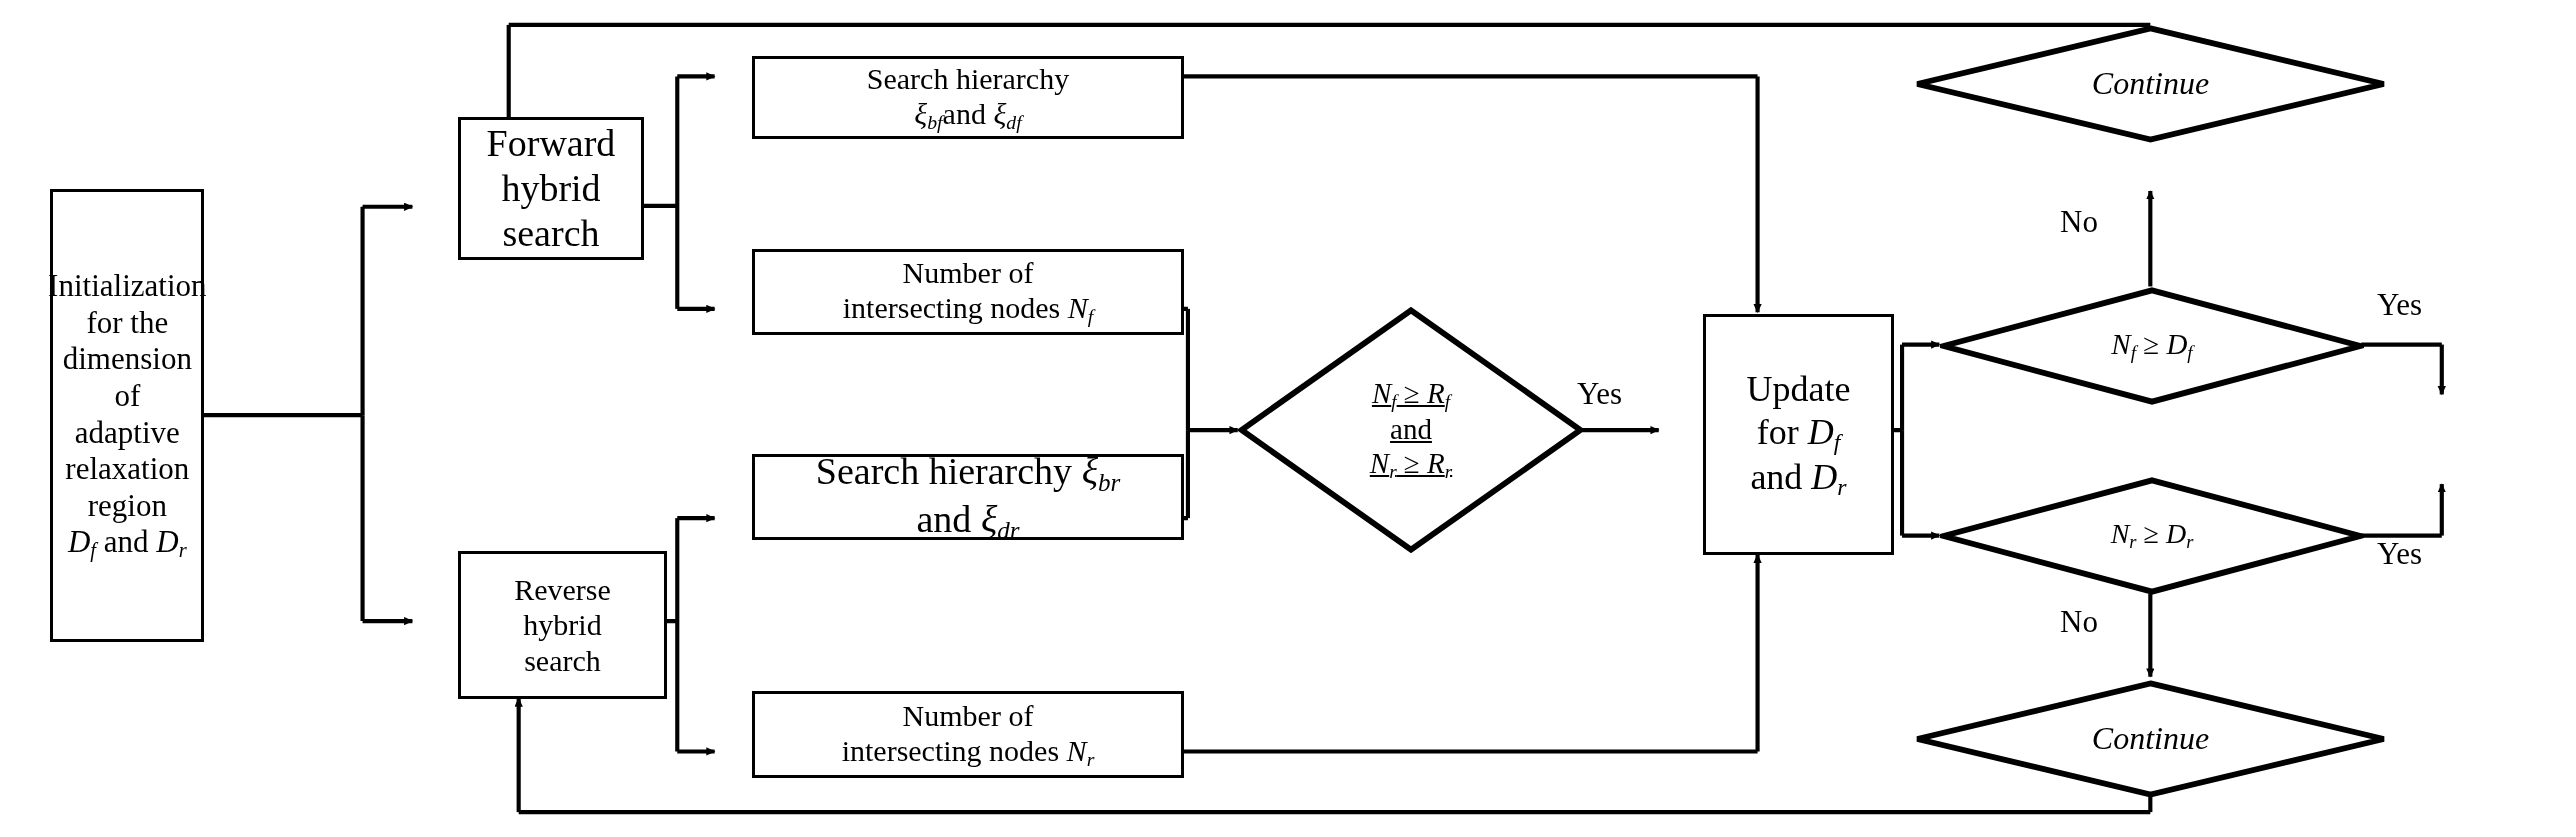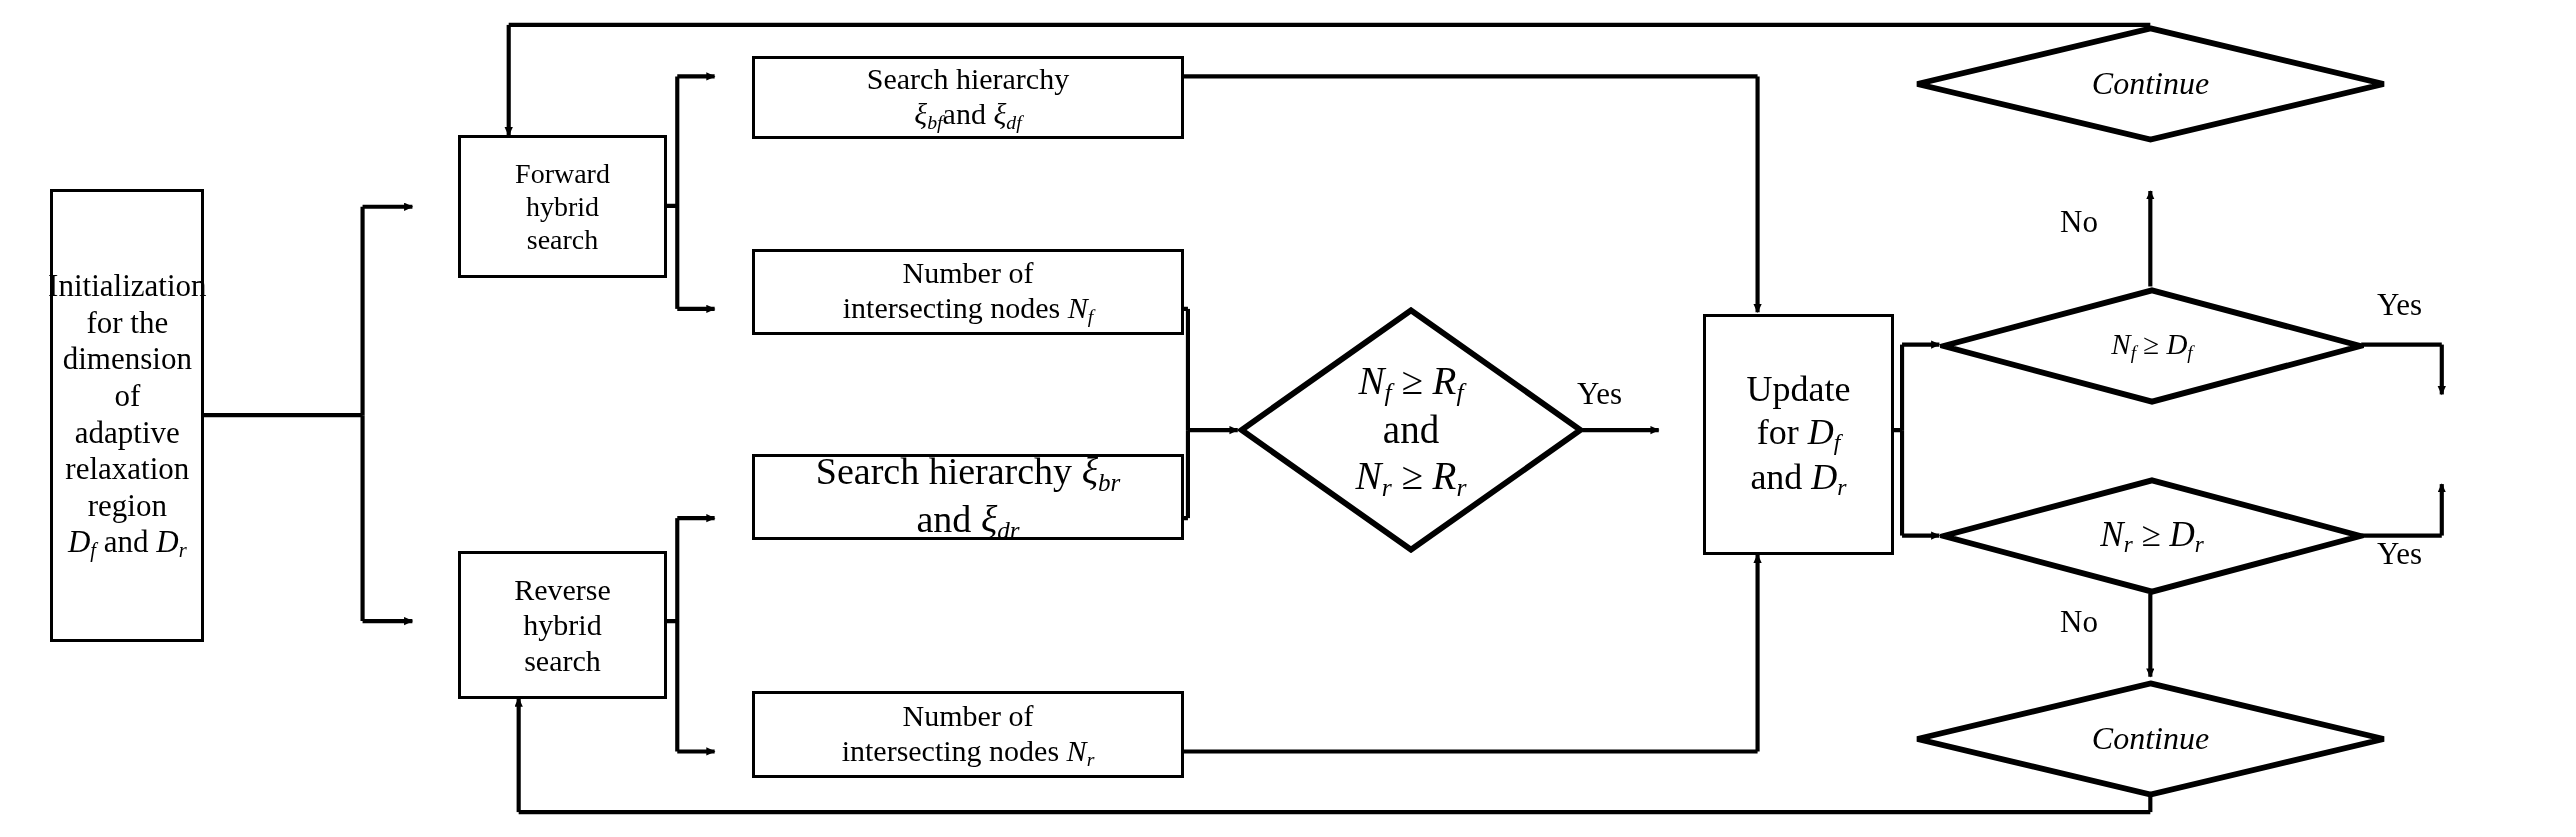--- a/index.html
+++ b/index.html
@@ -149,21 +149,21 @@
       <path d="M 2589 978 L 624 978"></path>
       <path d="M 624 978 L 624 841" marker-end="url(#ah)"></path>
 
     </g>
   </svg>
 
   <div class="node rect" style="left:8.3px; top:189px; width:154px; height:453px; font-size:31px;">
     <div class="txt"><span>Initialization</span><br><span>for the</span><br><span>dimension of</span><br><span>adaptive</span><br><span>relaxation</span><br><span>region</span><br><i class="mathvar">D</i><sub class="mathsub">f</sub><span> and </span><i class="mathvar">D</i><sub class="mathsub">r</sub></div>
   </div>
 
-  <div class="node rect" style="left:416px; top:135px; width:209px; height:143px; font-size:28px;">
+  <div class="node rect" style="left:416px; top:117px; width:186px; height:143px; font-size:38px;">
     <div class="txt">Forward
 hybrid
 search</div>
   </div>
 
   <div class="node rect" style="left:416px; top:551px; width:209px; height:148px; font-size:30px;">
     <div class="txt">Reverse
 hybrid
 search</div>
   </div>
@@ -181,21 +181,21 @@
   </div>
 
   <div class="node rect" style="left:710px; top:691px; width:432px; height:87px; font-size:30px;">
     <div class="txt"><span>Number of</span><br><span>intersecting nodes </span><i class="mathvar">N</i><sub class="mathsub">r</sub></div>
   </div>
 
   <div class="diamond-wrap" style="left:1238px; top:307px; width:346px; height:246px;">
     <svg width="346" height="246" viewBox="0 0 416 296" xmlns="http://www.w3.org/2000/svg">
       <polygon points="208,4 412,148 208,292 4,148" fill="#ffffff" stroke="#000000" stroke-width="7"></polygon>
     </svg>
-    <div class="diamond-label" style="font-size:39px;">
+    <div class="diamond-label" style="font-size:29px;text-decoration:underline;">
       <div><i class="mathvar">N</i><sub class="mathsub">f</sub><span> ≥ </span><i class="mathvar">R</i><sub class="mathsub">f</sub><br><span>and</span><br><i class="mathvar">N</i><sub class="mathsub">r</sub><span> ≥ </span><i class="mathvar">R</i><sub class="mathsub">r</sub></div>
     </div>
   </div>
 
   <div class="node rect" style="left:1661px; top:314px; width:191px; height:241px; font-size:36px;">
     <div class="txt"><span>Update</span><br><span>for </span><i class="mathvar">D</i><sub class="mathsub">f</sub><br><span>and </span><i class="mathvar">D</i><sub class="mathsub">r</sub></div>
   </div>
 
   <div class="diamond-wrap" style="left:1914px; top:25px; width:473px; height:118px;">
     <svg width="473" height="118" viewBox="0 0 570 142" xmlns="http://www.w3.org/2000/svg">
@@ -210,21 +210,21 @@
     </svg>
     <div class="diamond-label" style="font-size:29px;">
       <div><i class="mathvar">N</i><sub class="mathsub">f</sub><span> ≥ </span><i class="mathvar">D</i><sub class="mathsub">f</sub></div>
     </div>
   </div>
 
   <div class="diamond-wrap" style="left:1940px; top:477px; width:424px; height:118px;">
     <svg width="424" height="118" viewBox="0 0 510 142" xmlns="http://www.w3.org/2000/svg">
       <polygon points="255,4 506,71 255,138 4,71" fill="#ffffff" stroke="#000000" stroke-width="7"></polygon>
     </svg>
-    <div class="diamond-label" style="font-size:35px;">
+    <div class="diamond-label" style="font-size:28px;">
       <div><i class="mathvar">N</i><sub class="mathsub">r</sub><span> ≥ </span><i class="mathvar">D</i><sub class="mathsub">r</sub></div>
     </div>
   </div>
 
   <div class="diamond-wrap" style="left:1914px; top:680px; width:473px; height:118px;">
     <svg width="473" height="118" viewBox="0 0 570 142" xmlns="http://www.w3.org/2000/svg">
       <polygon points="285,4 566,71 285,138 4,71" fill="#ffffff" stroke="#000000" stroke-width="7"></polygon>
     </svg>
     <div class="diamond-label ital" style="font-size:32px;">Continue</div>
   </div>

